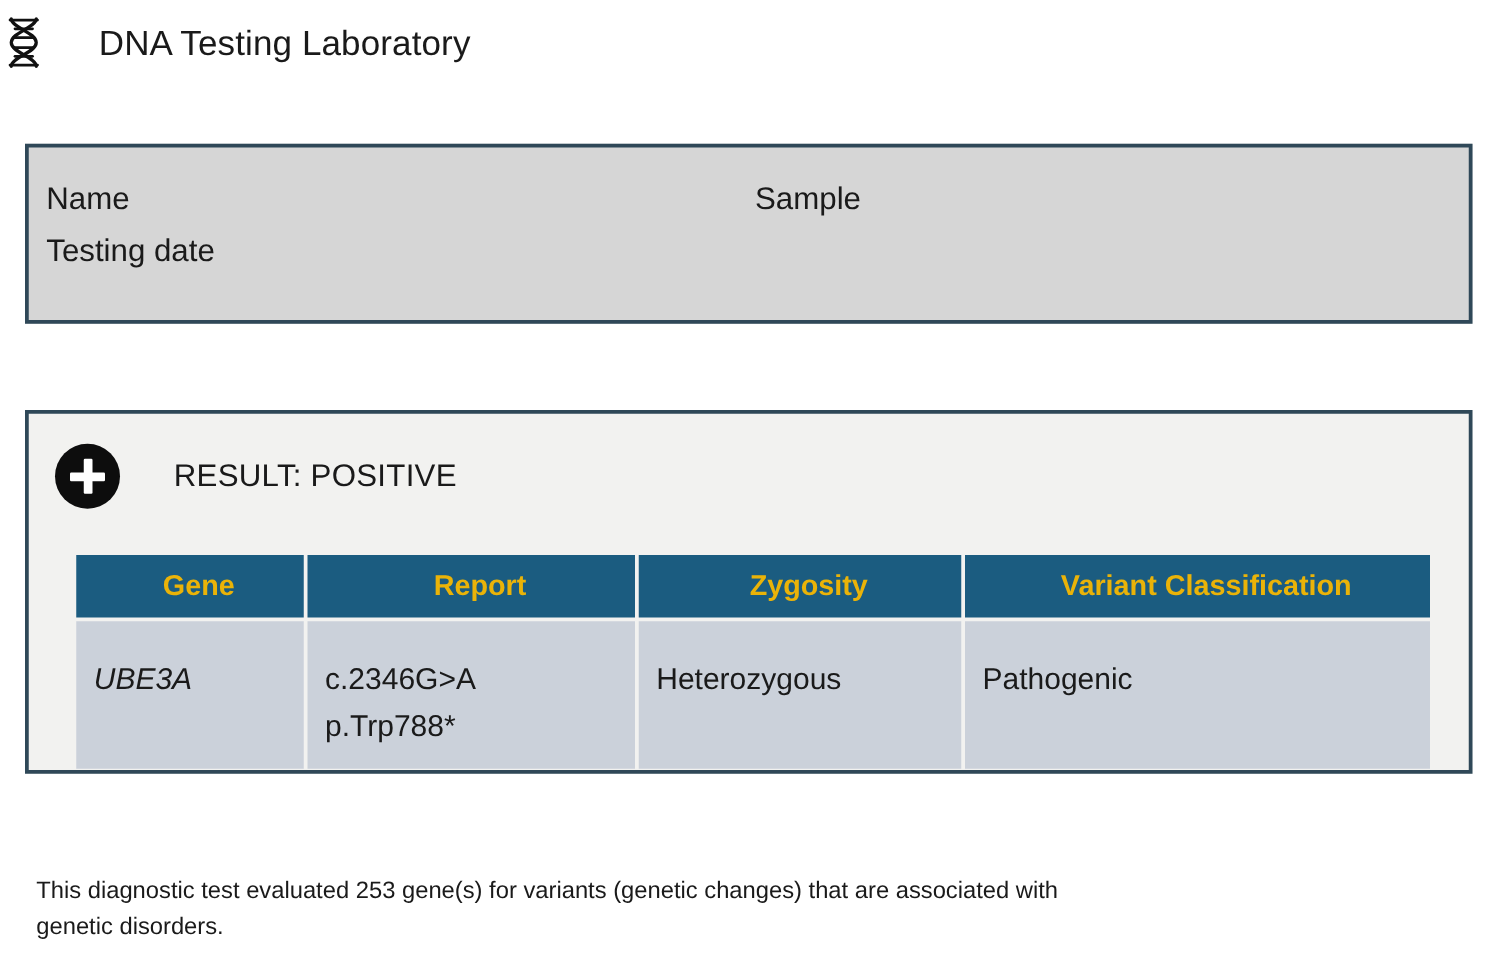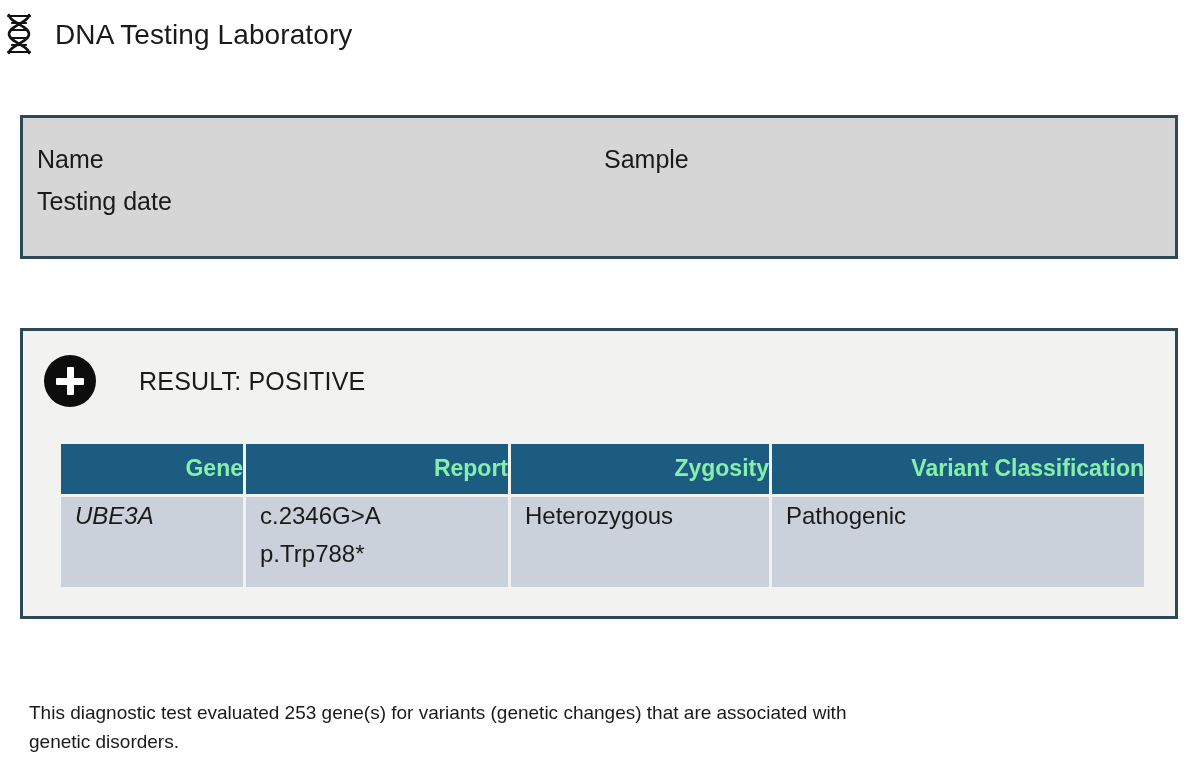--- a/index.html
+++ b/index.html
@@ -18,20 +18,21 @@
 
   
   .lab-header {
     position: absolute;
     left: 0;
     top: 0;
     width: 952px;
     height: 70px;
     display: flex;
     align-items: center;
+    gap: 24px;
   }
   .dna-icon {
     width: 34px;
     height: 46px;
     margin-left: 2px;
     margin-top: 2px;
     flex: 0 0 auto;
     display: block;
   }
   .lab-title {
@@ -139,35 +140,35 @@
     position: absolute;
     left: 35px;
     top: 110px;
     width: 1074px;
     border-collapse: separate;
     border-spacing: 3px;
     table-layout: fixed;
   }
   .variant-table th {
     background: #1b5c80;
-    color: #86efac;
+    color: #eab308;
     font-size: 23px;
     font-weight: bold;
-    text-align: right;
+    text-align: center;
     padding: 11px 0 12px 14px;
     vertical-align: middle;
     white-space: nowrap;
   }
   .variant-table td {
     background: #cbd1da;
     color: #1a1a1a;
     font-size: 24px;
     font-weight: 400;
     text-align: left;
-    padding: 0 0 14px 14px;
+    padding: 28px 0 14px 14px;
     vertical-align: top;
     height: 86px;
     box-sizing: border-box;
   }
   .col-gene   { width: 182px; }
   .col-var    { width: 262px; }
   .col-zyg    { width: 258px; }
   .col-class  { width: 372px; }
 
   .gene-name {

